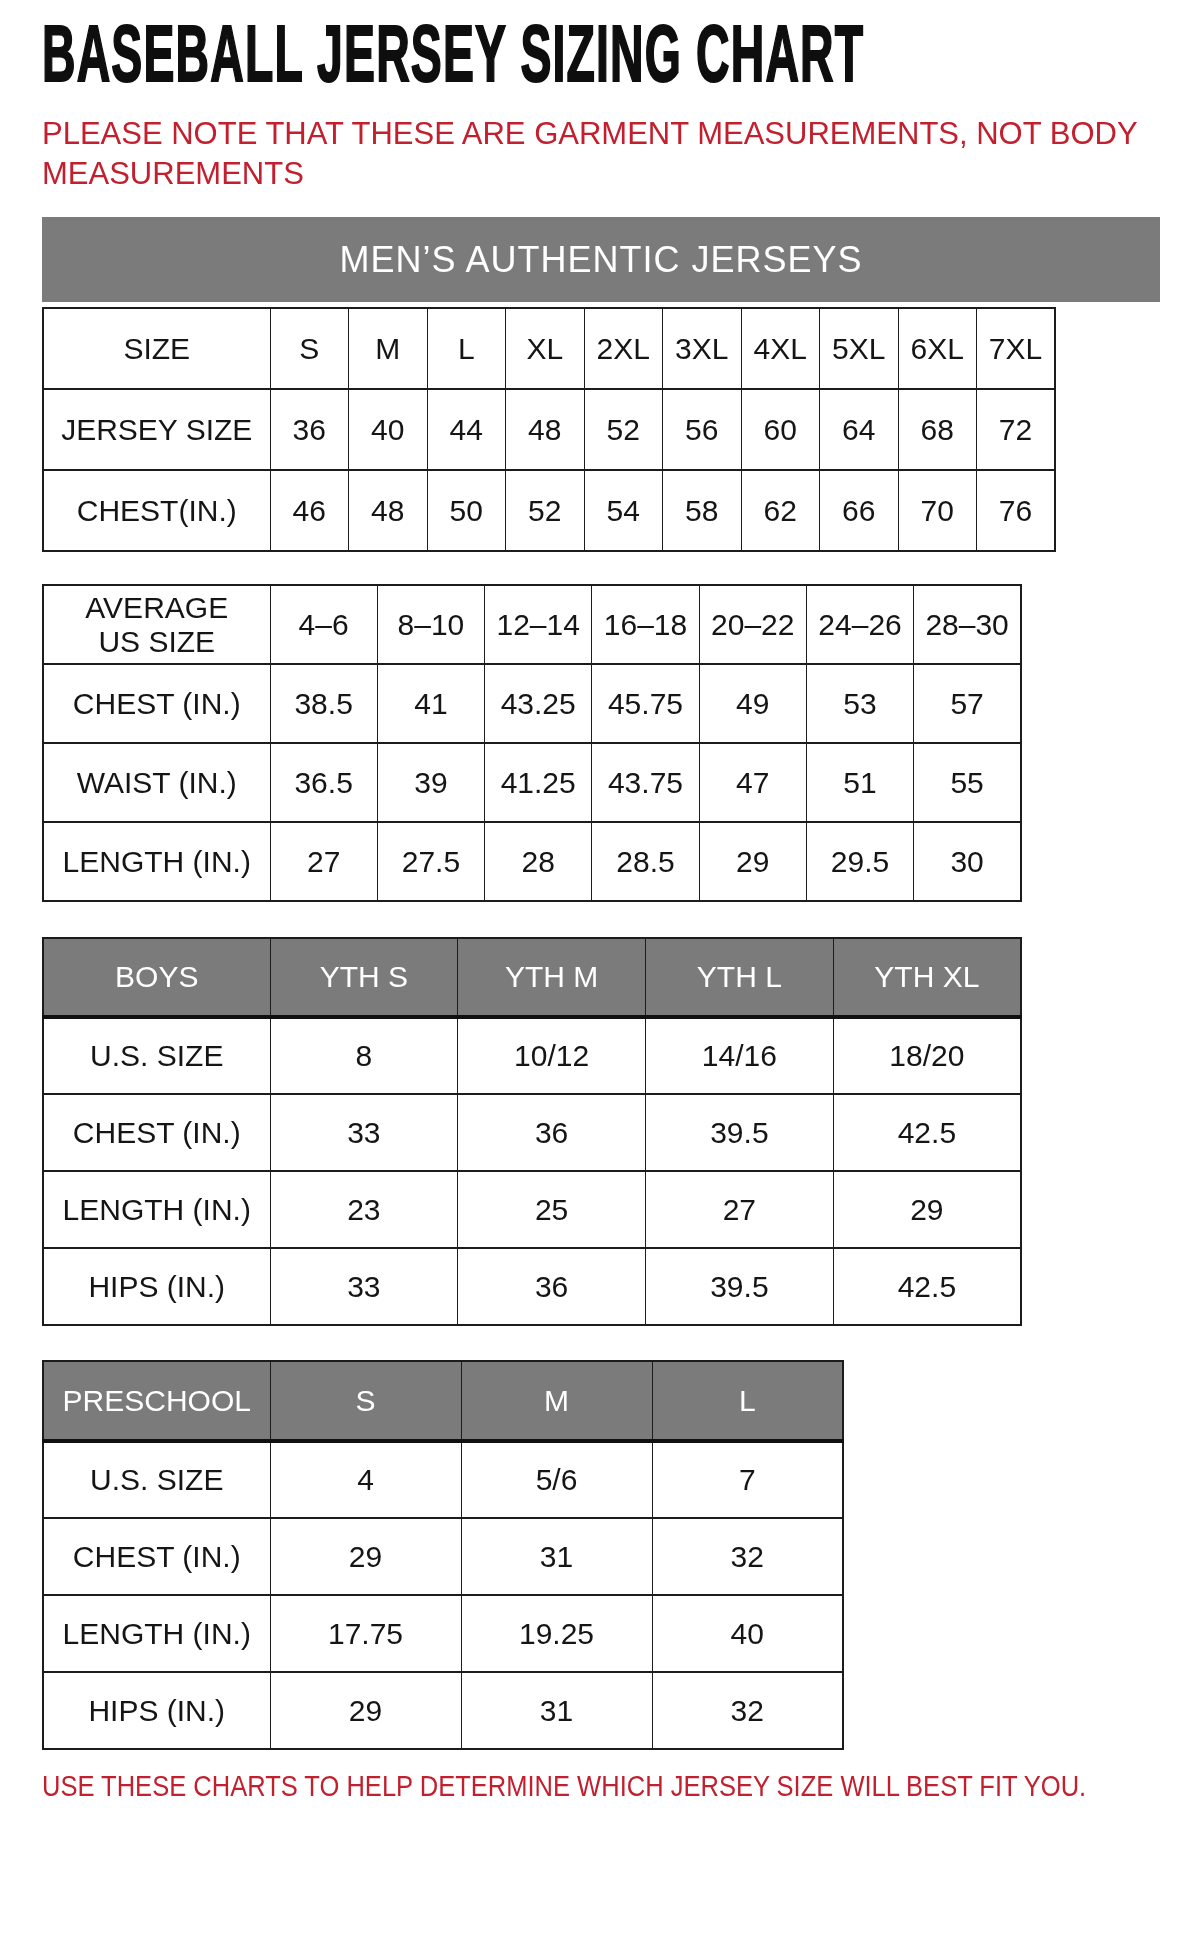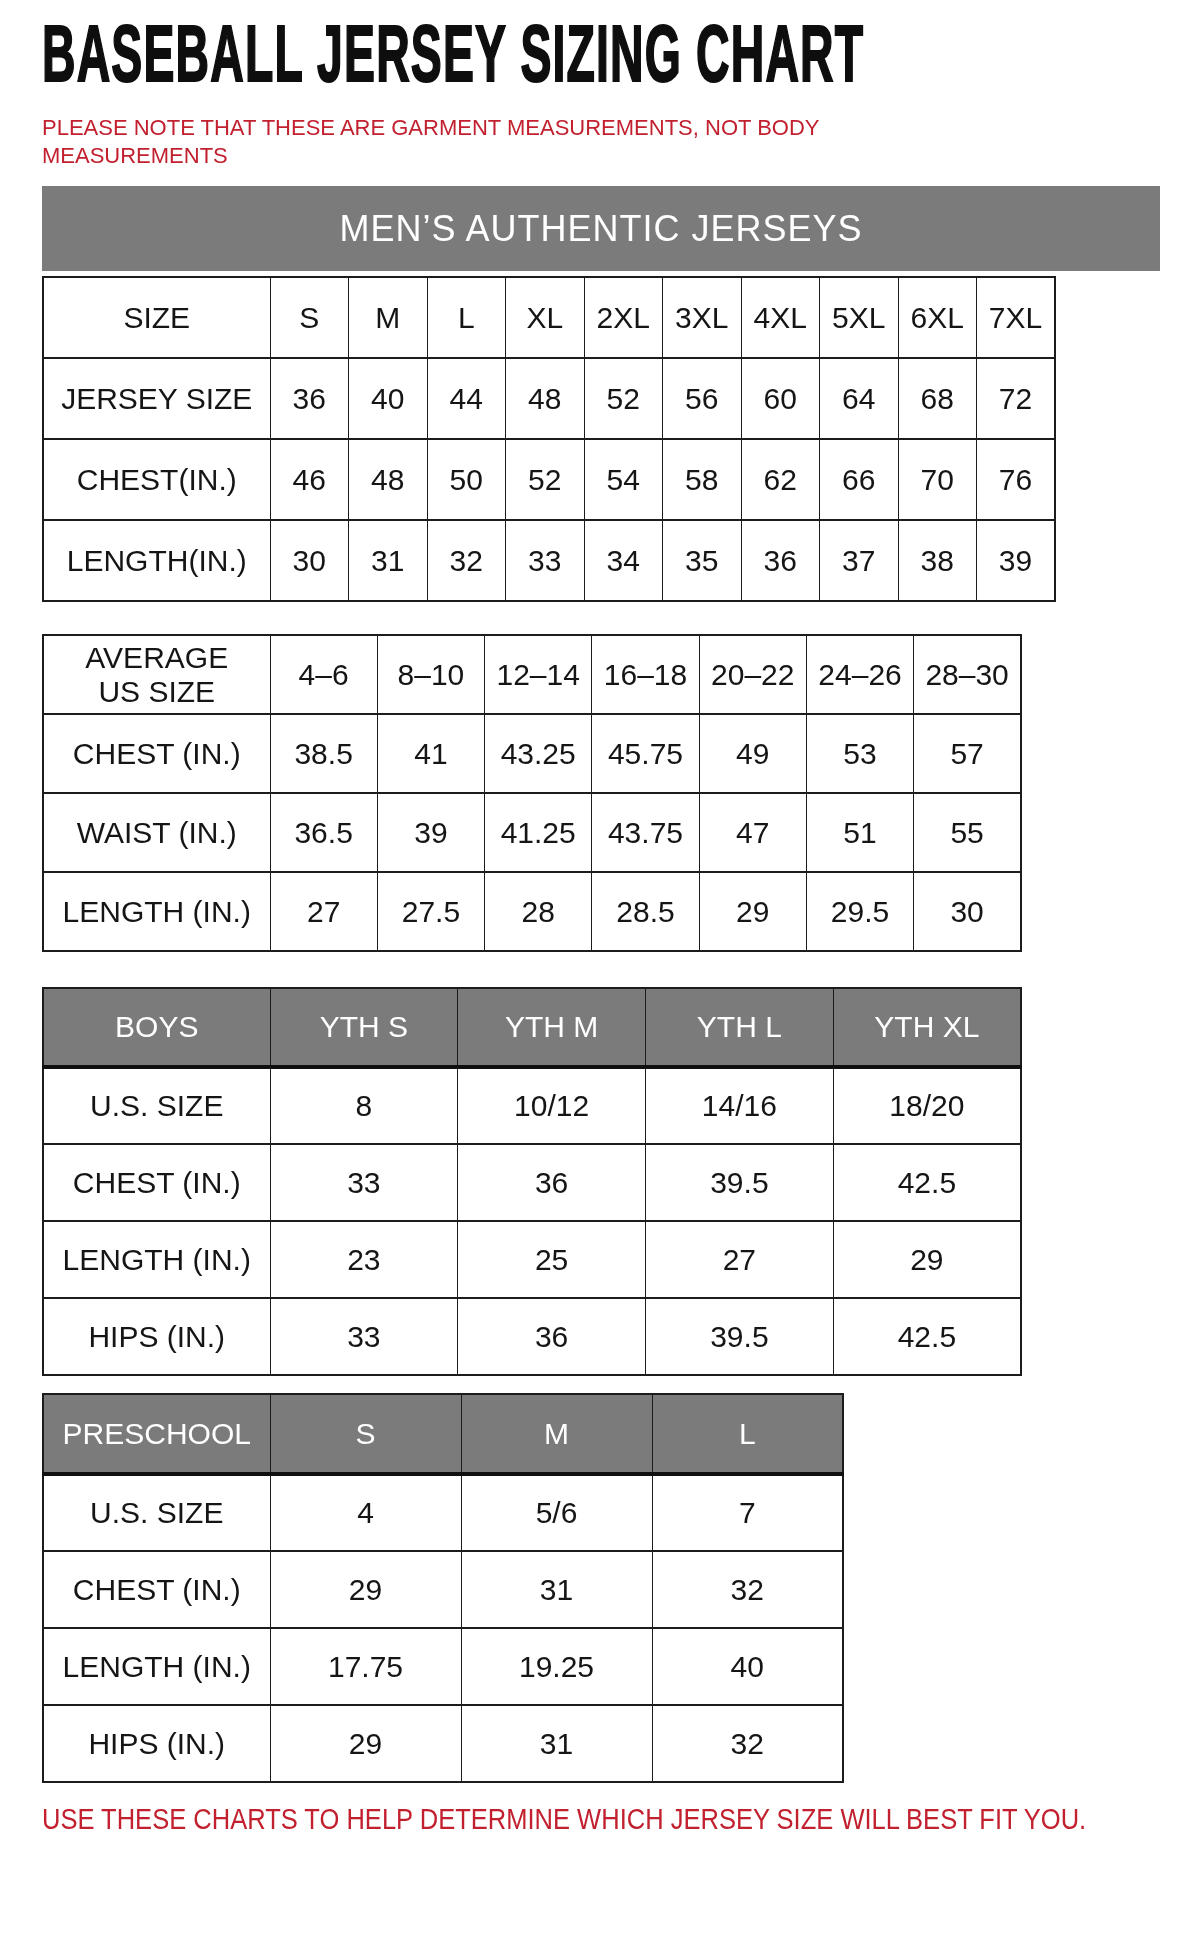--- a/index.html
+++ b/index.html
@@ -14,23 +14,23 @@
 
   .title {
     margin:0 0 20px 0;
     font-size:80px; font-weight:bold; line-height:1.0;
     letter-spacing:2px; white-space:nowrap;
     color:#0e0e0e; -webkit-text-stroke:2px #0e0e0e;
     transform:scaleX(0.58); transform-origin:left top;
   }
 
   .note {
-    margin:0 0 16px 0;
+    margin:0 0 24px 0;
     color:var(--red);
-    font-size:22px; line-height:1.28;
+    font-size:31px; line-height:1.28;
     white-space:pre-line;
     max-width:1116px;
   }
 
   .banner {
     width:1118px; height:85px; margin:0 4px 5px 0;
     background:var(--gray); color:#ffffff;
     font-size:36px; letter-spacing:1px;
     display:flex; align-items:center; justify-content:center;
   }
@@ -48,21 +48,21 @@
     overflow:hidden;
   }
   .size-table tr.ghead th {
     background:var(--gray); color:#ffffff;
     border-bottom:4px solid #101010;
   }
   .row-label { white-space:pre-line; }
 
   #mens-table      { width:1014px; margin-bottom:32px;border-radius:29px; }
   #womens-table    { width:980px;  margin-bottom:35px; }
-  #boys-table      { width:980px;  margin-bottom:17px; }
+  #boys-table      { width:980px;  margin-bottom:34px; }
   #preschool-table { width:802px;margin-top:17px; }
 
   #mens-table tr            { height:81px; }
   #womens-table tr          { height:79px; }
   #womens-table tr.ghead    { height:82px; }
   #boys-table tr            { height:77px; }
   #boys-table tr.ghead      { height:79px; }
   #preschool-table tr       { height:77px; }
   #preschool-table tr.ghead { height:80px; }
 
@@ -131,33 +131,20 @@
           <td>48</td>
           <td>50</td>
           <td>52</td>
           <td>54</td>
           <td>58</td>
           <td>62</td>
           <td>66</td>
           <td>70</td>
           <td>76</td>
         </tr>
-        <tr>
-          <th class="row-label">LENGTH(IN.)</th>
-          <td>30</td>
-          <td>31</td>
-          <td>32</td>
-          <td>33</td>
-          <td>34</td>
-          <td>35</td>
-          <td>36</td>
-          <td>37</td>
-          <td>38</td>
-          <td>39</td>
-        </tr>
       </tbody>
     </table>
 
   <table class="size-table" id="womens-table">
       <colgroup>
         <col style="width: 227px;">
         <col>
         <col>
         <col>
         <col>

